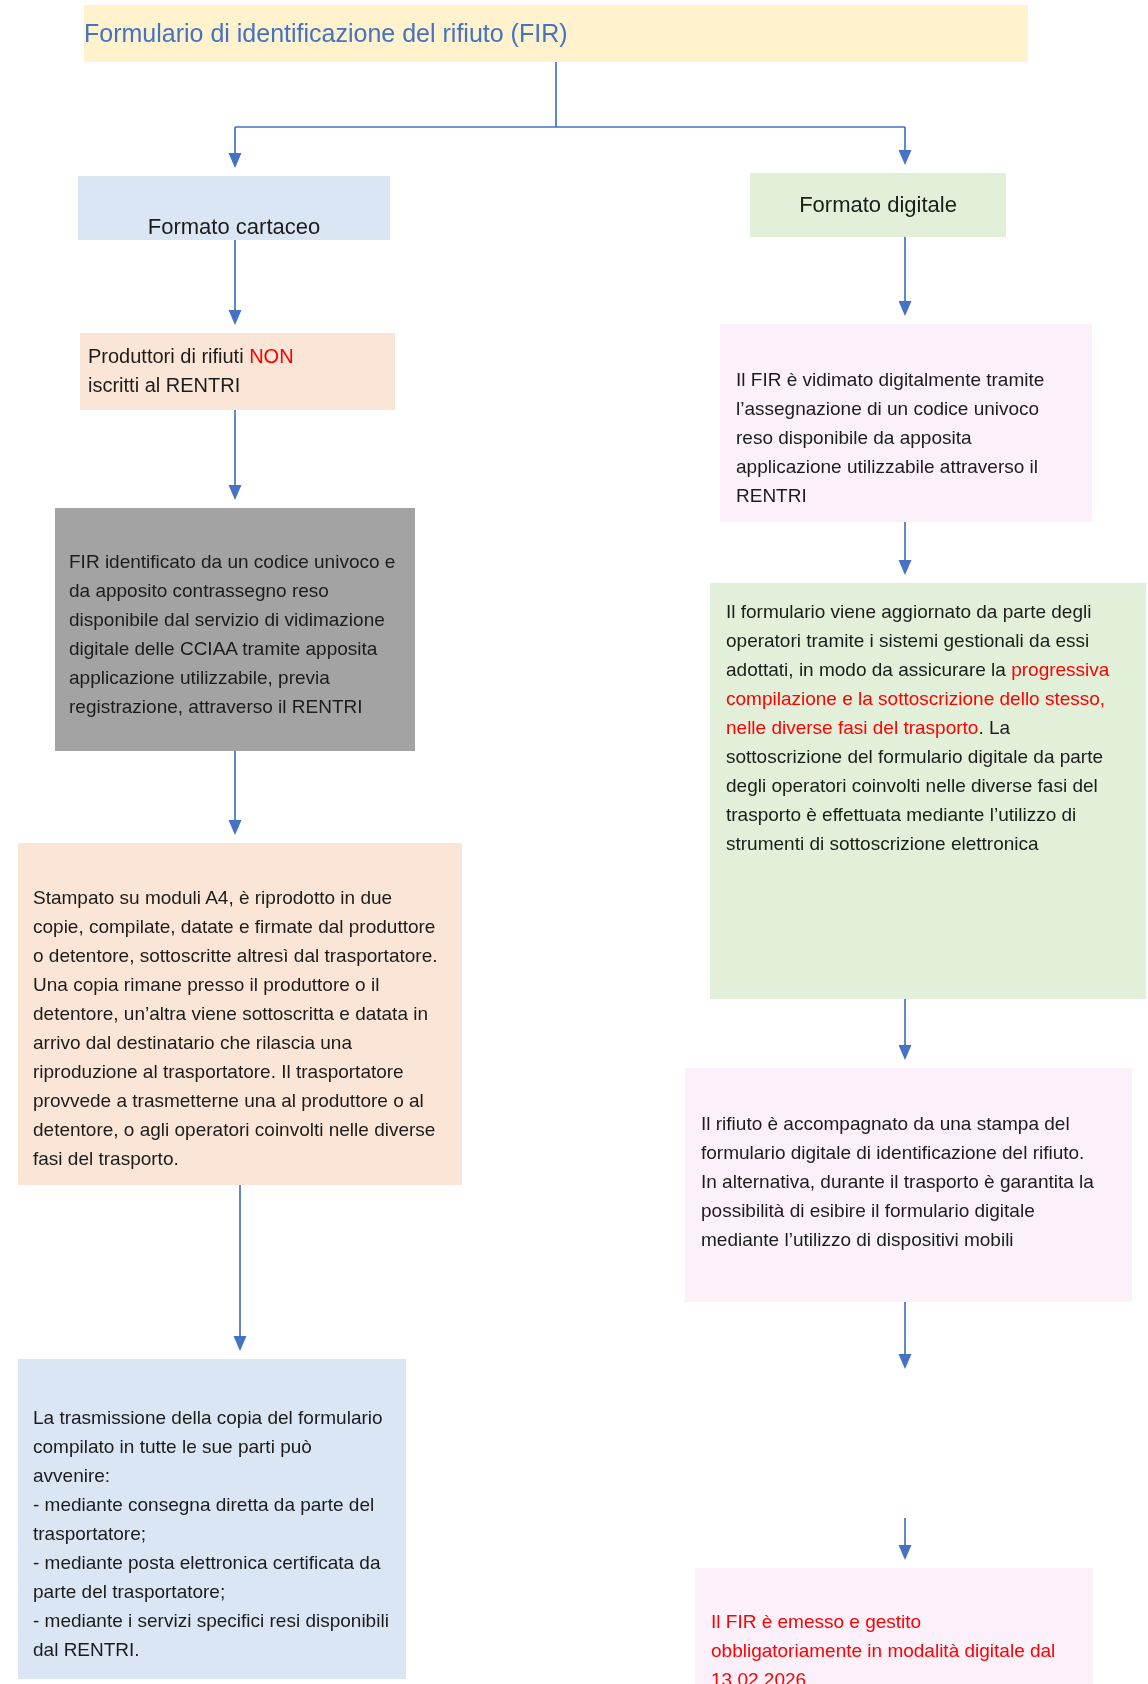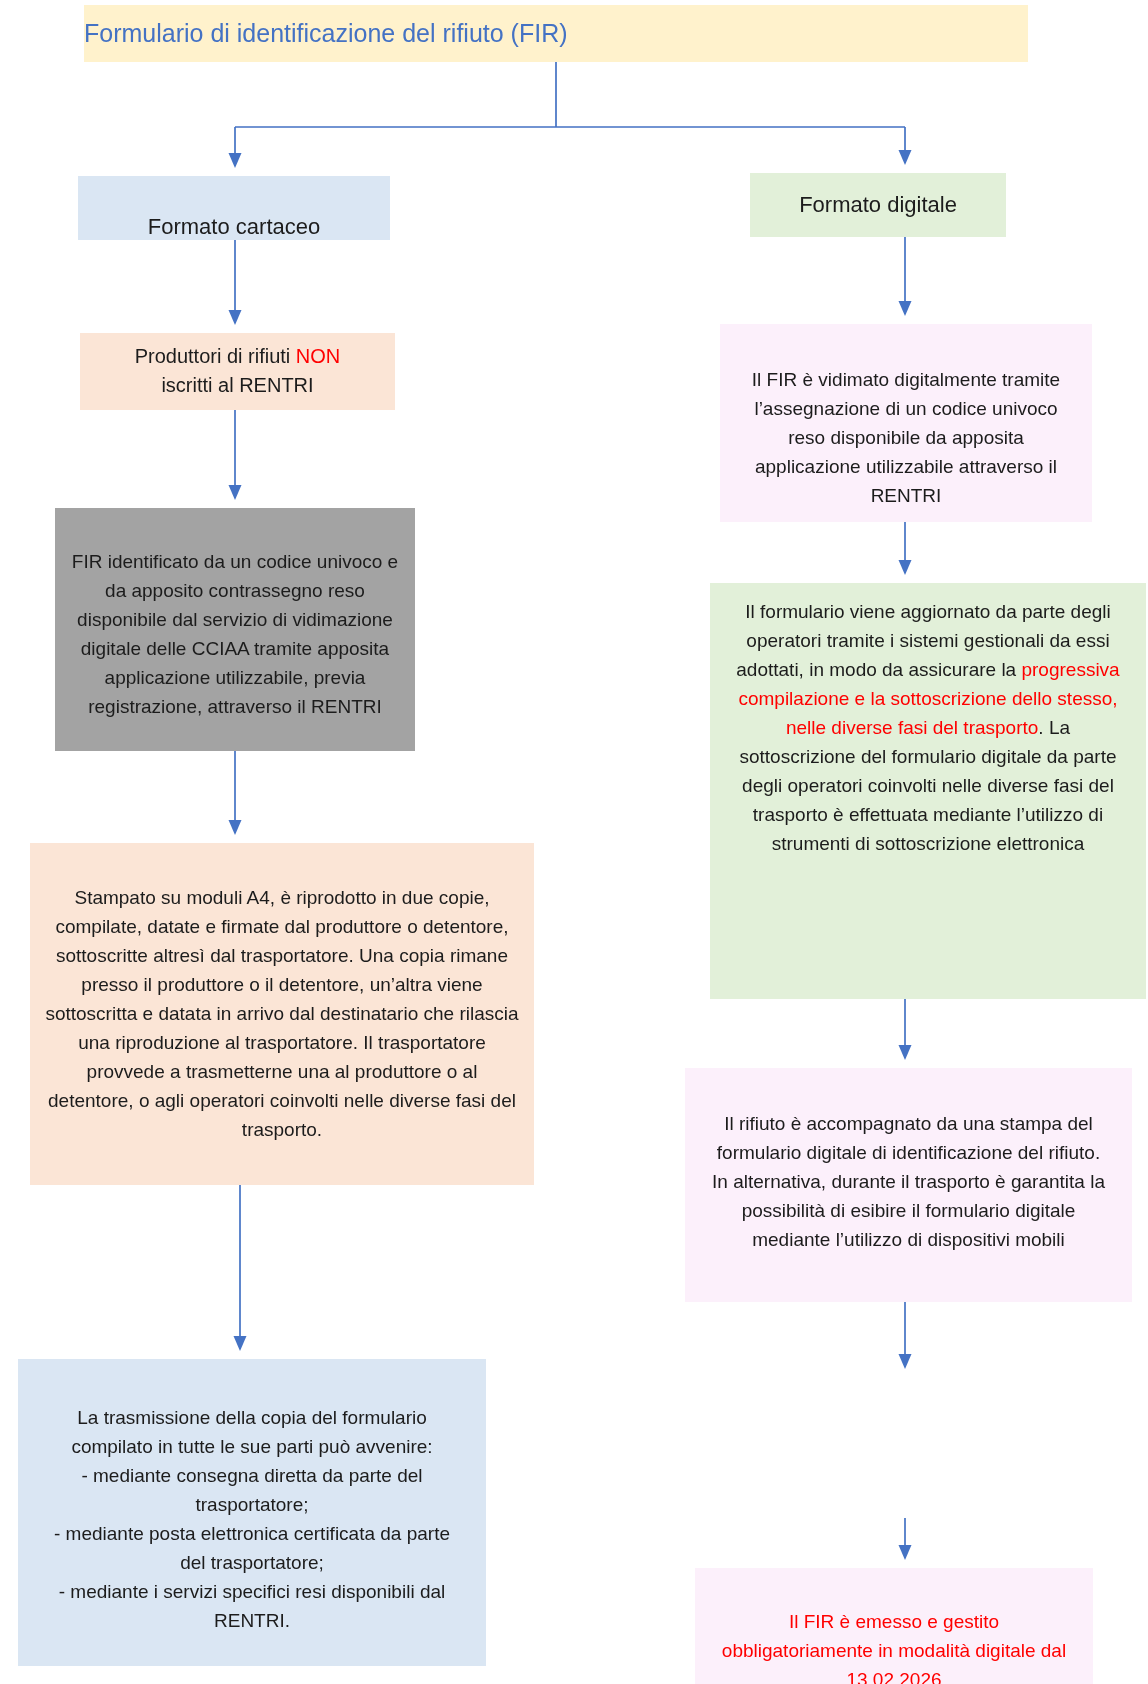--- a/index.html
+++ b/index.html
@@ -60,39 +60,39 @@
   .hdr-digital {
     left: 750px;
     top: 173px;
     width: 256px;
     background: #E2F0D9;
   }
   .node {
     font-size: 19px;
     line-height: 29px;
     white-space: pre-line;
-    text-align: center;
+    text-align: left;
   }
   .red { color: #FF0000; }
   .n-produttori {
     left: 80px; top: 333px; width: 315px; min-height: 77px;
-    background: #FBE5D6; text-align: center; padding: 9px 8px;
+    background: #FBE5D6; text-align: left; padding: 9px 8px;
     font-size: 20px;
   }
   .n-fir {
     left: 55px; top: 508px; width: 360px; min-height: 243px;
     background: #a3a3a3; padding: 10px 14px;
   }
   .n-stampato {
-    left: 18px; top: 843px; width: 504px; min-height: 342px;
-    background: #FBE5D6; padding: 11px 15px; margin-left: 12px;
+    left: 18px; top: 843px; width: 444px; min-height: 342px;
+    background: #FBE5D6; padding: 11px 15px;
   }
   .n-trasm-paper {
-    left: 18px; top: 1359px; width: 468px; min-height: 307px;
-    background: #DAE6F3; padding: 15px 22px;
+    left: 18px; top: 1359px; width: 388px; min-height: 307px;
+    background: #DAE6F3; padding: 15px 15px;
   }
   .n-vidimato {
     left: 720px; top: 324px; width: 372px; min-height: 174px;
     background: #FCF0FB; padding: 12px 16px;
   }
   .n-aggiornato {
     left: 710px; top: 583px; width: 436px; min-height: 416px;
     background: #E2F0D9; padding: 14px 16px;
   }
   .n-accompagnato {

